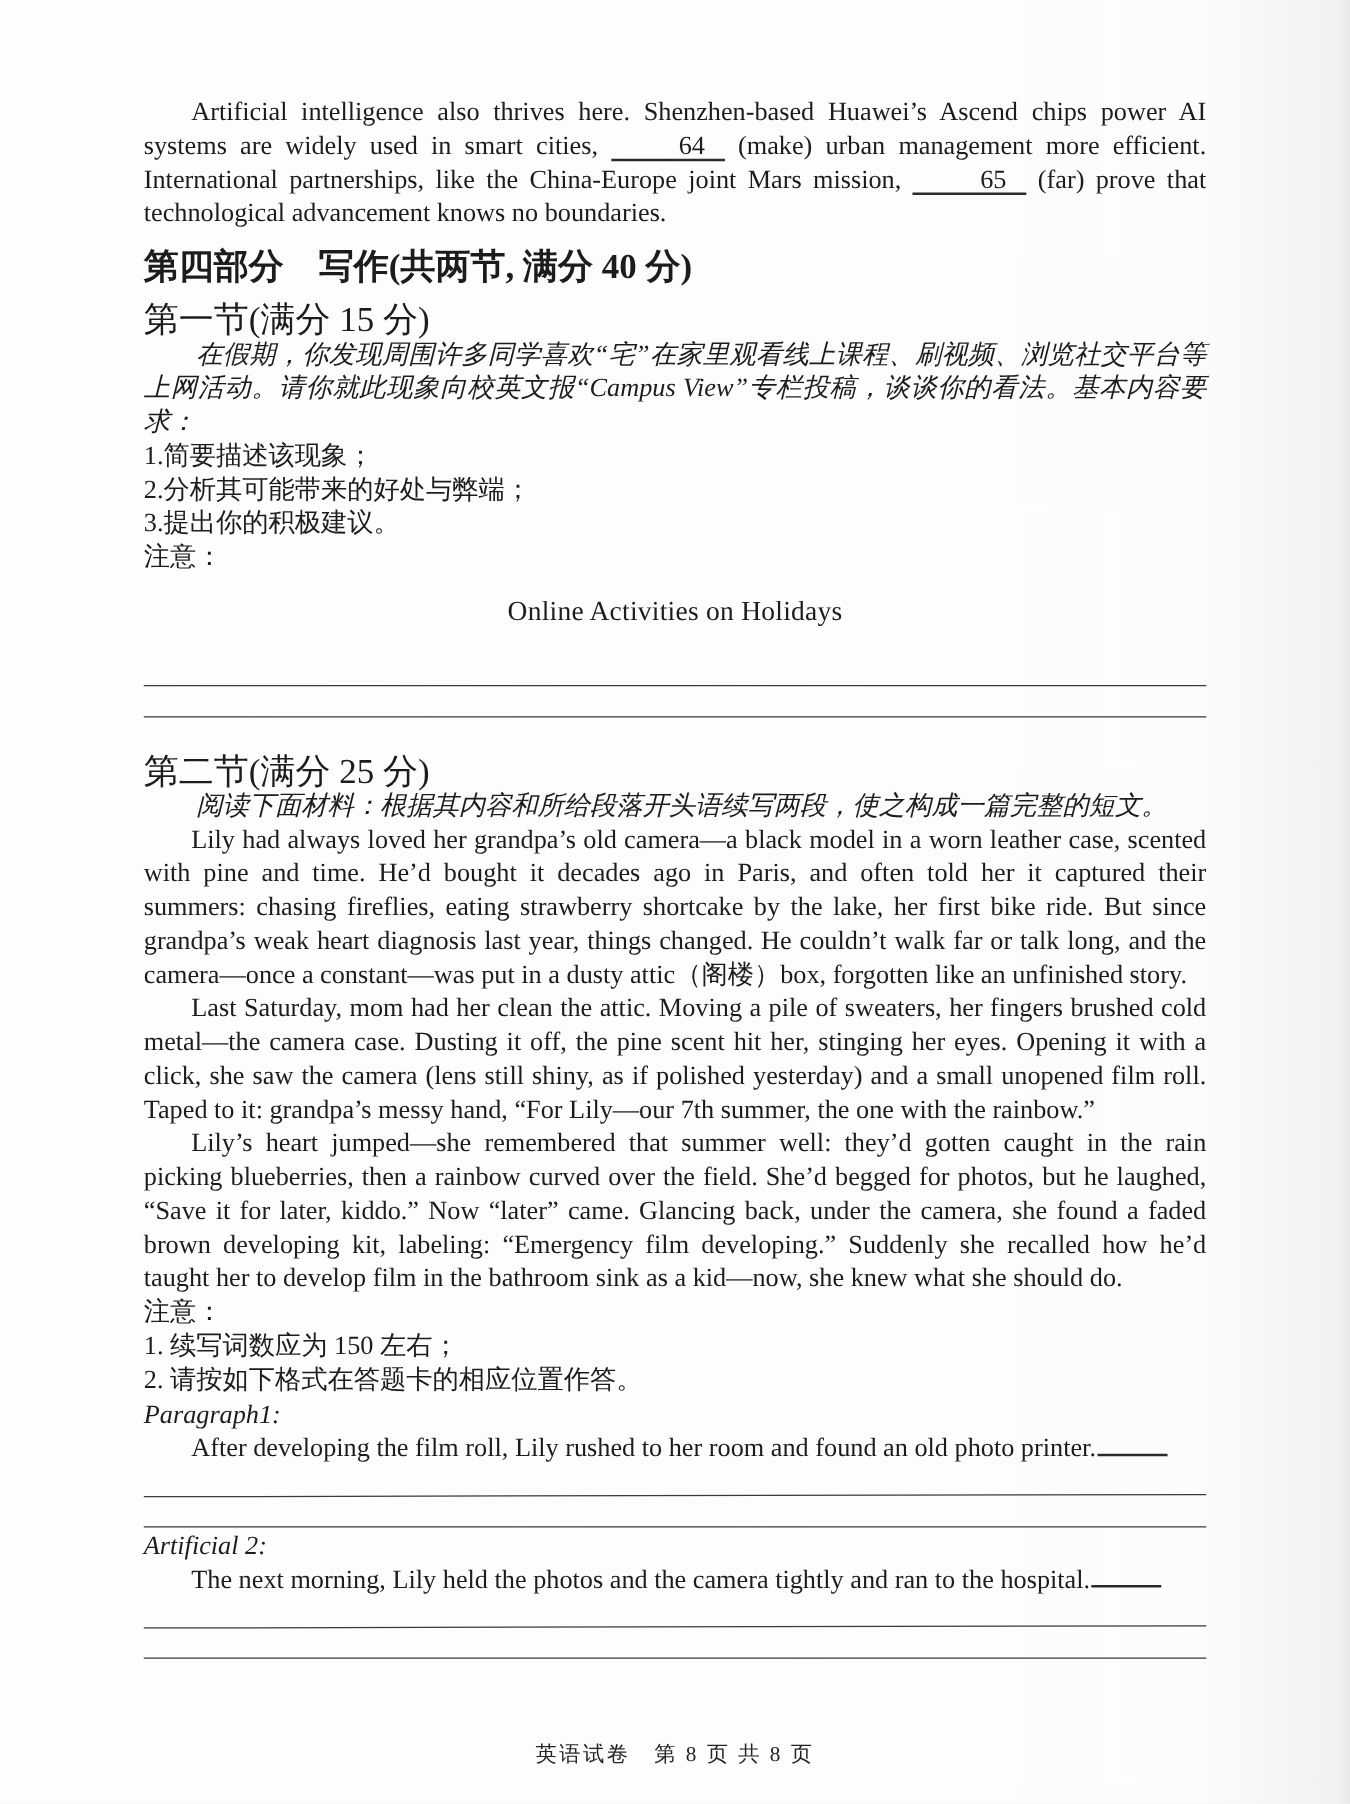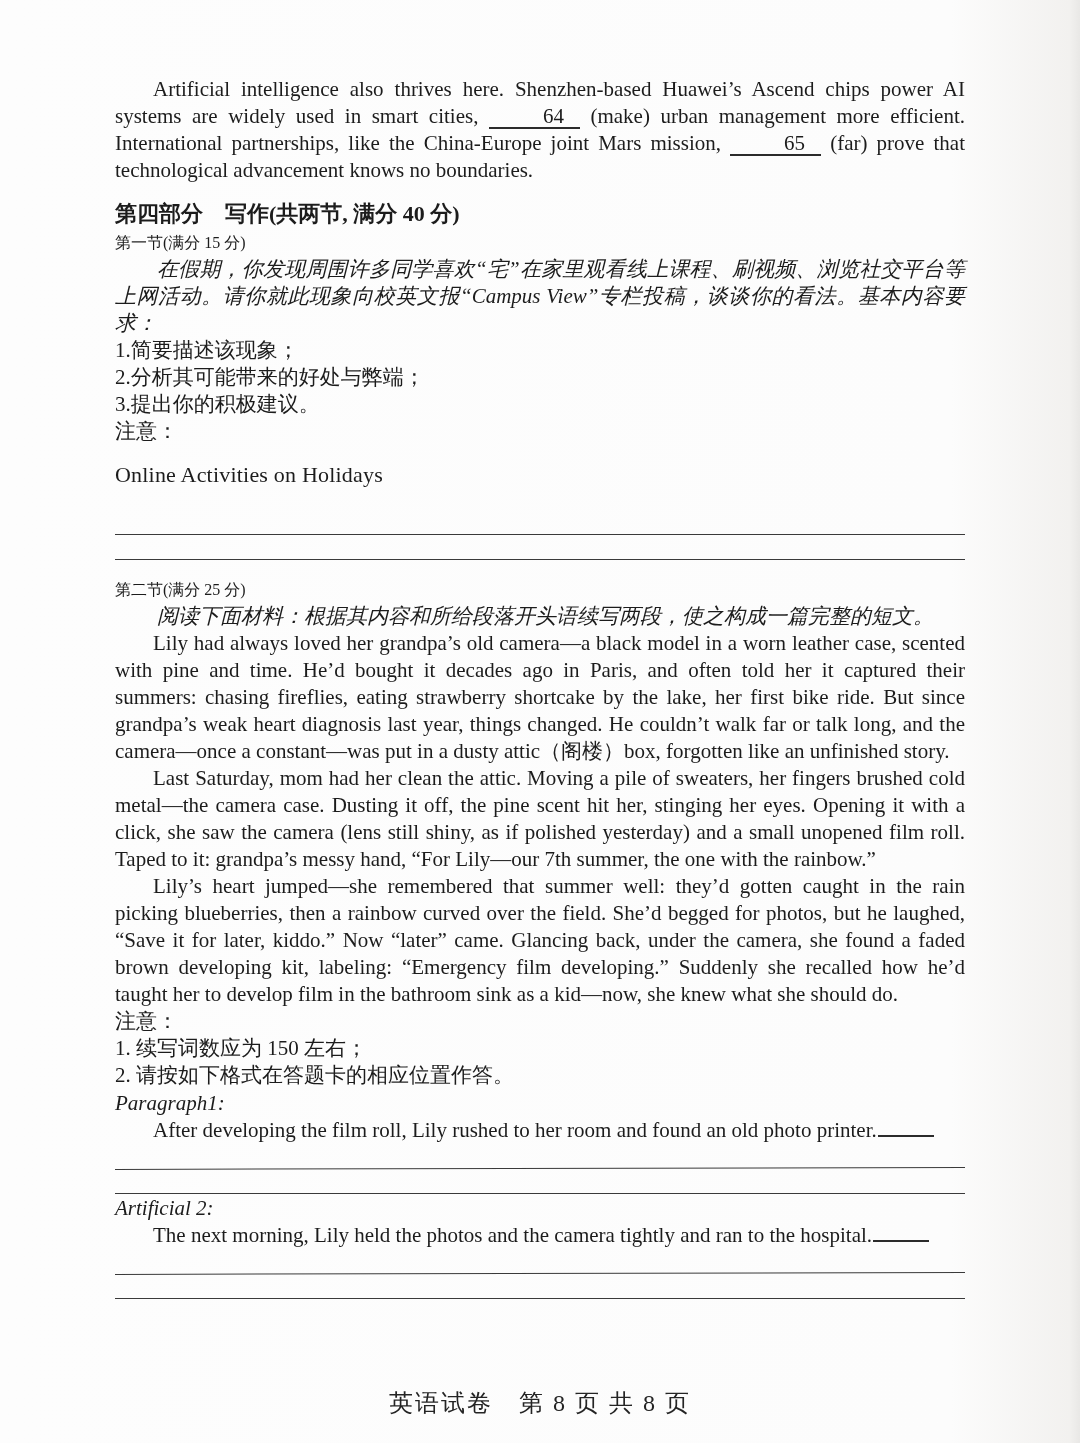--- a/index.html
+++ b/index.html
@@ -33,34 +33,35 @@
     min-width: 42px;
     padding: 0 16px;
     text-align: right;
     border-bottom: 2px solid #2b2b2b;
     line-height: 22px;
   }
 
   .section-heading {
     font-weight: bold;
     margin-top: 16px;
-    font-size: 22px;
+    font-size: 28px;
   }
   .subsection-heading {
-    margin-top: 2px;
-    font-size: 16px;
+    margin-top: 16px;
+    font-size: 28px;
   }
 
   .req-list { }
 
   .note-row { display: flex; align-items: flex-start; }
   .note-label { flex: 0 0 auto; }
   .note-items { margin-left: 4px; }
 
   .essay-title {
+    text-align: center;
     margin-top: 16px;
     font-size: 22px;
     letter-spacing: 0.2px;
   }
 
   .write-line {
     border-bottom: 1.7px solid #3a3a3a;
     height: 24px;
   }
   .write-line.tall { height: 46px; }
@@ -76,21 +77,21 @@
 
   .para-label { margin-top: 1px; font-style: italic; }
   .gap-md { height: 14px; }
 
   .footer {
     position: absolute;
     left: 0;
     bottom: 26px;
     width: 100%;
     text-align: center;
-    font-size: 24px;
+    font-size: 17px;
     color: #242424;
     letter-spacing: 2px;
   }
 </style>
 </head>
 <body>
 
 <div class="page">
 
   <p class="para justify en-indent"><span>Artificial intelligence also thrives here. Shenzhen-based Huawei’s Ascend chips power AI systems are widely used in smart cities, </span><span class="blank">64</span><span> (make) urban management more efficient. International partnerships, like the China-Europe joint Mars mission, </span><span class="blank">65</span><span> (far) prove that technological advancement knows no boundaries.</span></p>

